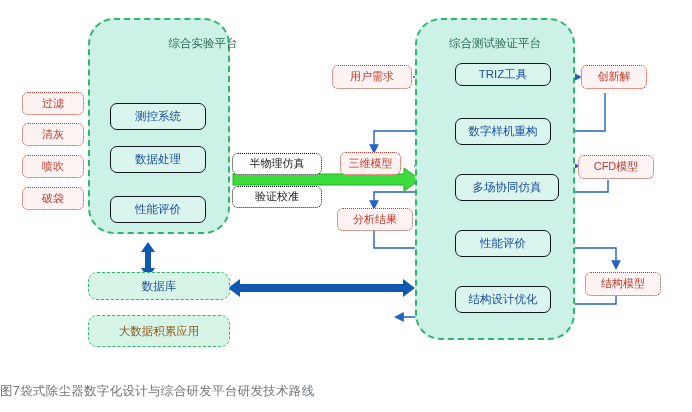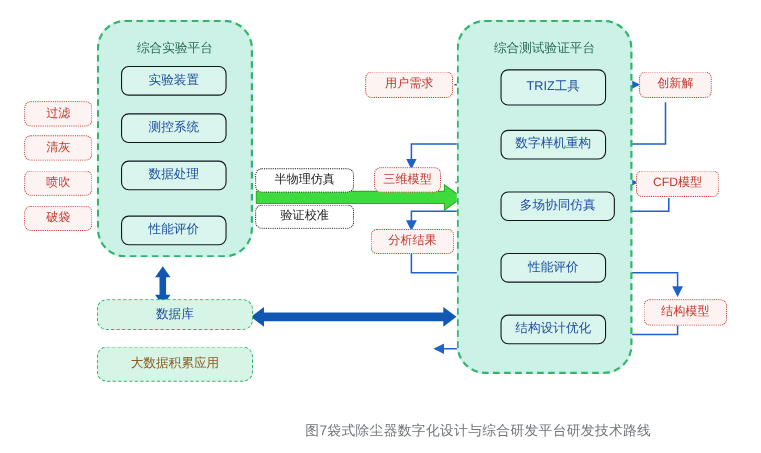--- a/index.html
+++ b/index.html
@@ -78,25 +78,24 @@
     font-size: 11.5px;
   }
   .green-dash.db   { color: #1f4fa0; }
   .green-dash.bigdata { color: #8a5a1f; }
   .green-dash.prod { color: #2f7a4a; font-size: 10.5px; }
 
   .caption {
     position: absolute;
     left: 0;
     width: 572px;
-    text-align: right;
+    text-align: left;
     color: #707579;
     font-size: 12.5px;
     letter-spacing: 0.3px;
-    margin-left: 20px;
   }
 </style>
 </head>
 <body>
 
 <div id="root">
 
   <svg id="svg-layer" viewBox="0 0 692 412">
     <defs>
       <marker id="gr-arrow" markerWidth="7" markerHeight="7" refX="2.2" refY="3.5" orient="auto">
@@ -152,44 +151,43 @@
 
       <path d="M551,248 L616,248 L616,268"></path>
 
       <path d="M616,296 L616,304 L551,304"></path>
 
       <path d="M453,317 L396,317"></path>
     </g>
   </svg>
 
   <div class="node platform" style="left:88px; top:18px; width:142px; height:216px;"></div>
-  <div class="platform-title" style="left:88px; top:36px; width:142px; text-align:center;">综合实验平台</div>
-
-  <div class="node proc" style="left:110px; top:60px; width:96px; height:27px;">实验装置</div>
+  <div class="platform-title" style="left:88px; top:36px; width:142px; text-align:center;padding-left:44px;">综合实验平台</div>
+
   <div class="node proc" style="left:110px; top:103px; width:96px; height:27px;">测控系统</div>
   <div class="node proc" style="left:110px; top:146px; width:96px; height:27px;">数据处理</div>
   <div class="node proc" style="left:110px; top:196px; width:96px; height:27px;">性能评价</div>
 
   <div class="node red-dot" style="left:22px; top:123px; width:62px; height:23px;">清灰</div>
   <div class="node red-dot" style="left:22px; top:92px; width:62px; height:23px;">过滤</div>
   <div class="node red-dot" style="left:22px; top:155px; width:62px; height:23px;">喷吹</div>
   <div class="node red-dot" style="left:22px; top:187px; width:62px; height:23px;">破袋</div>
 
   <div class="node black-dot" style="left:232px; top:153px; width:90px; height:22px;">半物理仿真</div>
   <div class="node black-dot" style="left:232px; top:186px; width:90px; height:22px;">验证校准</div>
 
   <div class="node red-dot" style="left:340px; top:152px; width:61px; height:23px;">三维模型</div>
   <div class="node red-dot" style="left:337px; top:208px; width:76px; height:23px;">分析结果</div>
 
   <div class="node red-dot" style="left:332px; top:65px; width:80px; height:24px;">用户需求</div>
 
   <div class="node platform" style="left:415px; top:18px; width:160px; height:322px;"></div>
   <div class="platform-title" style="left:415px; top:36px; width:160px; text-align:center;">综合测试验证平台</div>
 
-  <div class="node proc" style="left:455px; top:63px; width:96px; height:33px;">TRIZ工具</div>
+  <div class="node proc" style="left:455px; top:63px; width:96px; height:23px;">TRIZ工具</div>
   <div class="node proc" style="left:455px; top:118px; width:96px; height:27px;">数字样机重构</div>
   <div class="node proc" style="left:455px; top:174px; width:104px; height:27px;">多场协同仿真</div>
   <div class="node proc" style="left:455px; top:230px; width:96px; height:27px;">性能评价</div>
   <div class="node proc" style="left:455px; top:286px; width:96px; height:27px;">结构设计优化</div>
 
   <div class="node red-dot" style="left:581px; top:65px; width:66px; height:24px;">创新解</div>
   <div class="node red-dot" style="left:578px; top:155px; width:76px; height:24px;">CFD模型</div>
   <div class="node red-dot" style="left:585px; top:272px; width:76px; height:24px;">结构模型</div>
 
   <div class="node green-dash db" style="left:88px; top:272px; width:142px; height:28px;">数据库</div>

